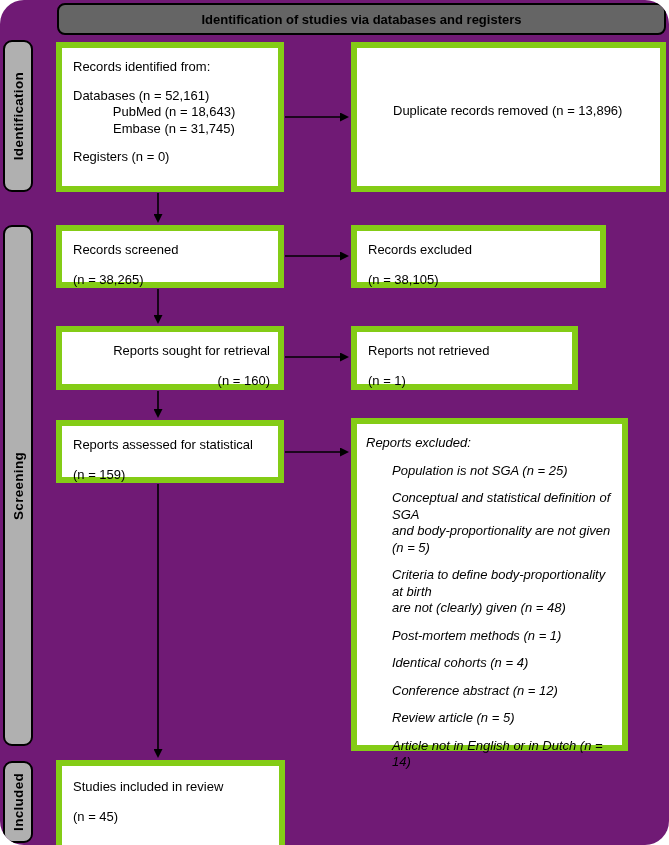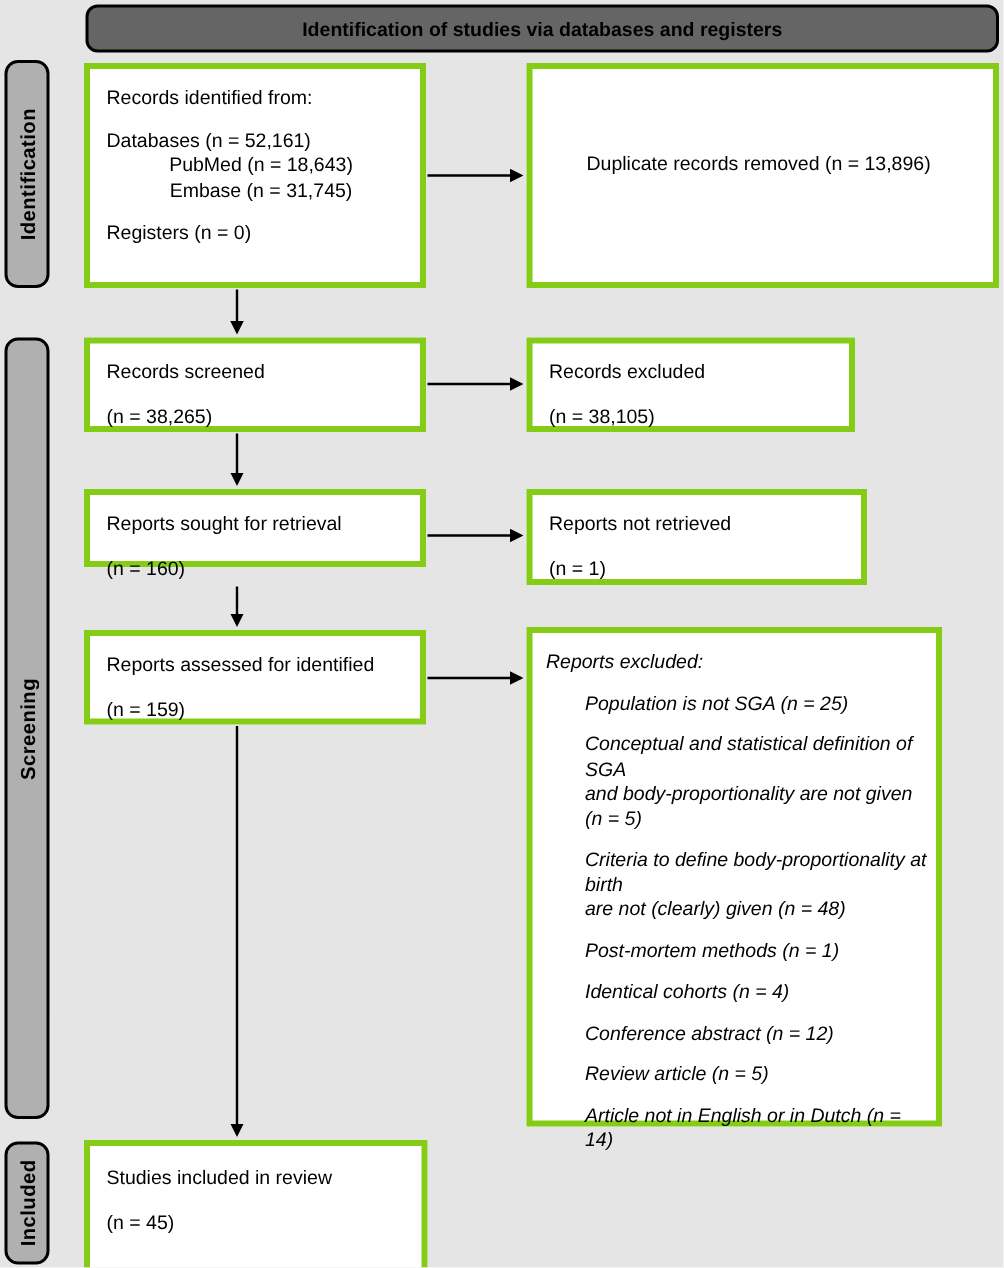--- a/index.html
+++ b/index.html
@@ -4,24 +4,25 @@
 <style>
   html, body {
     margin: 0;
     padding: 0;
     background: #ffffff;
   }
   .canvas {
     position: relative;
     width: 669px;
     height: 845px;
-    background: #e5e5e5;
+    background: #701a75;
     font-family: "Liberation Sans", "DejaVu Sans", sans-serif;
     color: #000000;
     overflow: hidden;
+    border-radius: 24px;
   }
   .banner {
     position: absolute;
     left: 57px; top: 3px;
     width: 609px; height: 32px;
     background: var(--banner-fill, #656565);
     border: 2px solid #000;
     border-radius: 8px;
     box-sizing: border-box;
     display: flex;
@@ -51,30 +52,30 @@
     transform: rotate(180deg);
     font-weight: bold;
     font-size: 13.5px;
     letter-spacing: 0.3px;
     white-space: nowrap;
   }
   .box {
     position: absolute;
     box-sizing: border-box;
     background: #ffffff;
-    border: 4px solid #84cc16;
+    border: 6px solid #84cc16;
     font-size: 13px;
     line-height: 16.5px;
   }
   .pad { padding: 11px 8px 0 11px; }
   .box-records-identified  { left: 56px;  top: 42px;  width: 228px; height: 150px; }
   .box-records-removed     { left: 351px; top: 42px;  width: 315px; height: 150px; padding: 44px 8px 0 9px; }
   .box-records-screened    { left: 56px;  top: 225px; width: 228px; height: 63px; }
-  .box-records-excluded    { left: 351px; top: 225px; width: 219px; height: 63px; }
-  .box-reports-sought      { left: 56px;  top: 326px; width: 228px; height: 52px; }
+  .box-records-excluded    { left: 351px; top: 225px; width: 255px; height: 63px; }
+  .box-reports-sought      { left: 56px;  top: 326px; width: 228px; height: 64px; text-align: right; }
   .box-reports-notretrieved{ left: 351px; top: 326px; width: 227px; height: 64px; }
   .box-reports-assessed    { left: 56px;  top: 420px; width: 228px; height: 63px; }
   .box-reports-excluded    { left: 351px; top: 418px; width: 277px; height: 333px; padding: 11px 6px 0 9px; font-style: italic; }
   .box-studies-included    { left: 56px;  top: 760px; width: 229px; height: 91px; padding-top: 13px; }
   .line2 { margin-top: 13px; }
   .gap   { height: 12px; }
   .sub   { padding-left: 5px; text-align: center; }
   .indent-detail { margin: 11px 0 0 27px; }
   .excl-item {
     margin: 11px 0 0 26px;
@@ -135,21 +136,21 @@
     <div>Reports sought for retrieval</div>
     <div class="line2">(n = 160)</div>
   </div>
 
   <div class="box pad box-reports-notretrieved">
     <div>Reports not retrieved</div>
     <div class="line2">(n = 1)</div>
   </div>
 
   <div class="box pad box-reports-assessed">
-    <div>Reports assessed for identified</div>
+    <div>Reports assessed for statistical</div>
     <div class="line2">(n = 159)</div>
   </div>
 
   <div class="box box-reports-excluded">
     <div>Reports excluded:</div>
     <div class="excl-item">Population is not SGA (n = 25)</div>
     <div class="excl-item">Conceptual and statistical definition of SGA
 and body-proportionality are not given
 (n = 5)</div>
     <div class="excl-item">Criteria to define body-proportionality at birth

